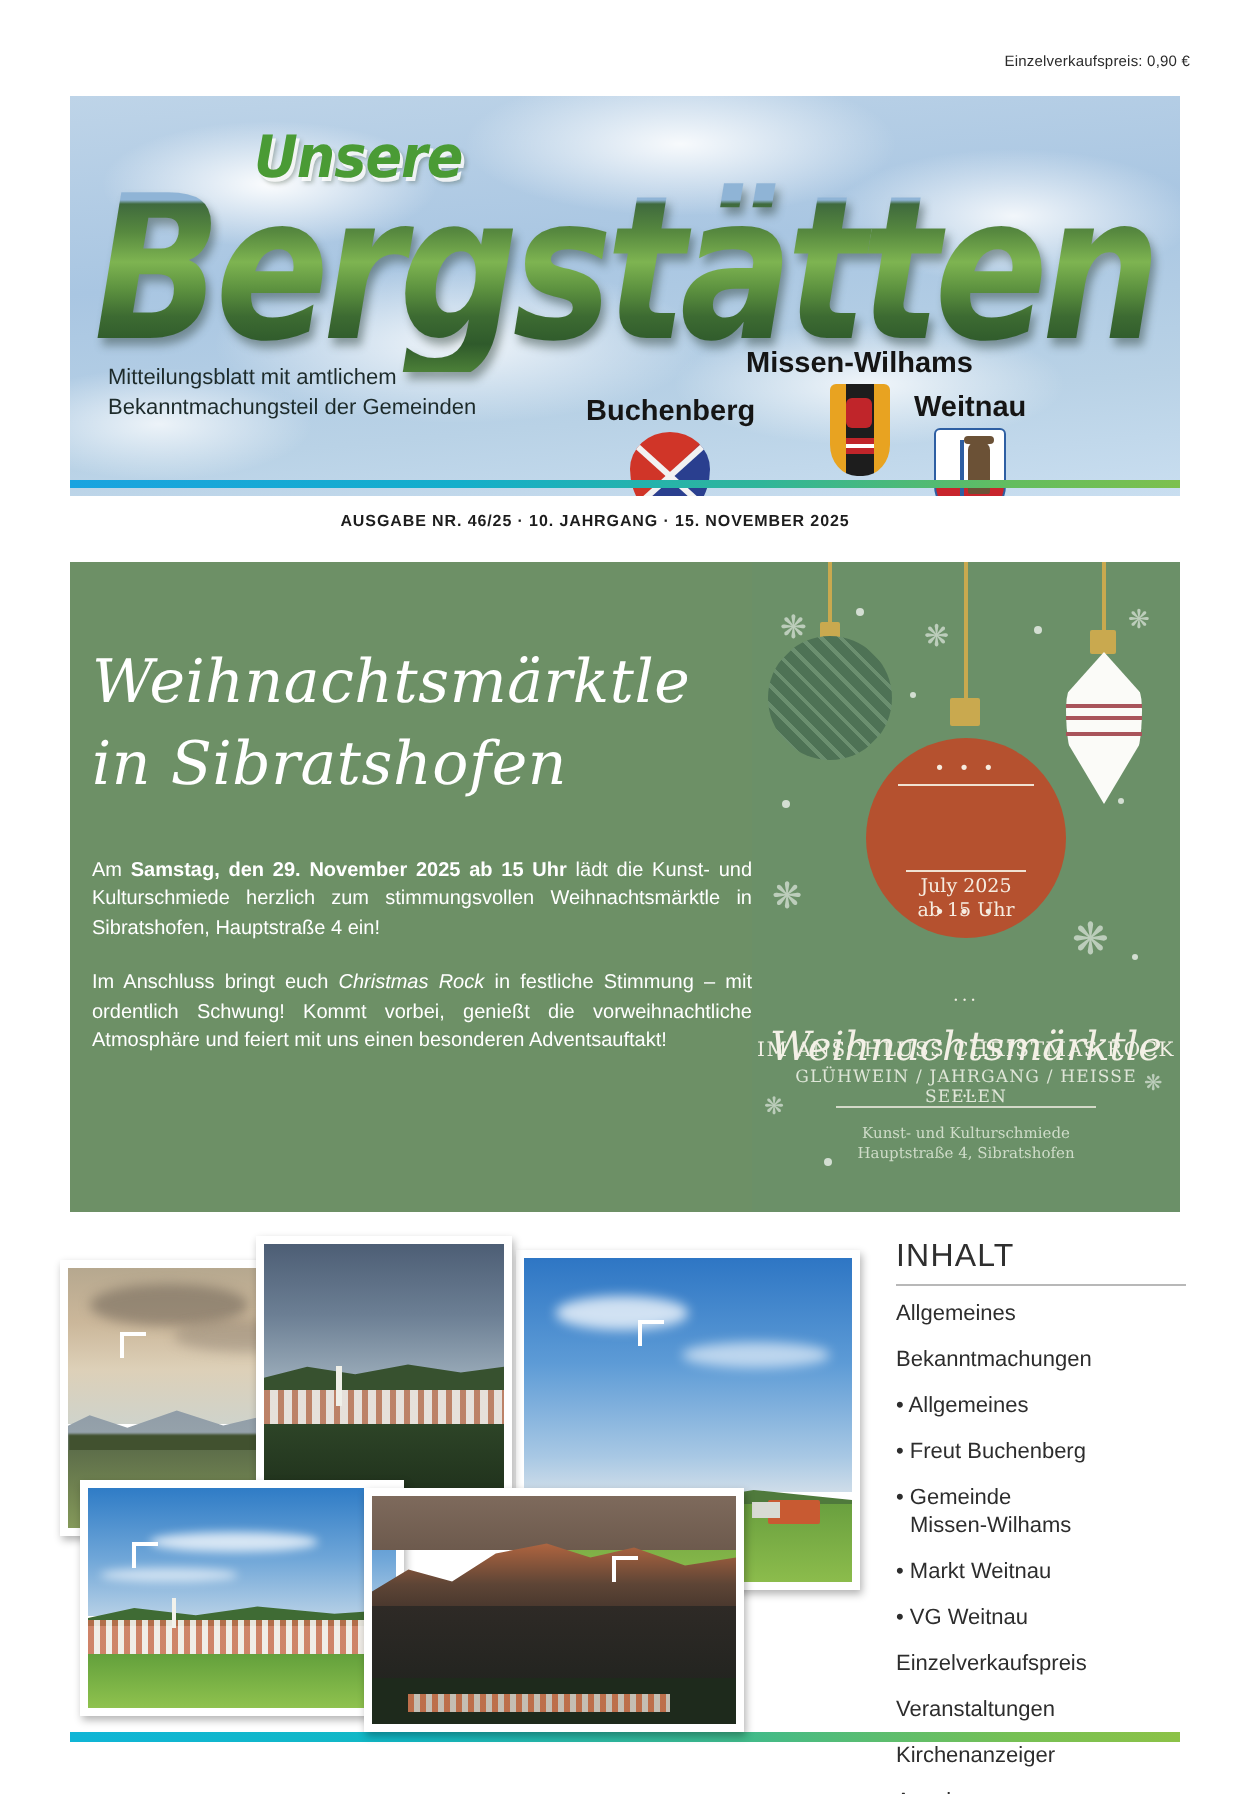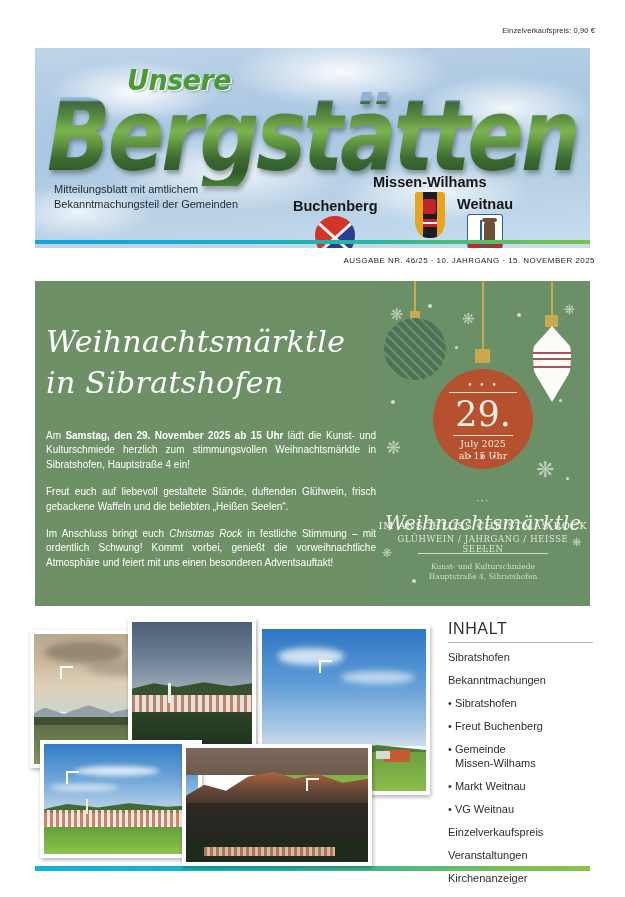--- a/index.html
+++ b/index.html
@@ -193,25 +193,25 @@
     left: 35px; top: 866px;
     width: 555px; height: 5px;
     background: linear-gradient(to right, #0fb5d6 0%, #11b8c4 30%, #3fba8c 60%, #76c055 85%, #8cc247 100%);
   }
 
   
   .issue-line {
     position: absolute;
     left: 0; top: 256px;
     width: 595px;
-    text-align: right;
+    text-align: center;
     font-size: 8px;
     letter-spacing: 0.45px;
     color: #1d1d1d;
-    font-weight: normal;
+    font-weight: bold;
   }
 
   
   .feature {
     position: absolute;
     left: 35px; top: 281px;
     width: 555px; height: 325px;
     background: #6d9066;
     overflow: hidden;
   }
@@ -474,21 +474,20 @@
 
 <div class="feature">
 
   <div class="feature-headline">
     <span>Weihnachtsmärktle</span><br>
     <span>in Sibratshofen</span>
   </div>
 
   <div class="feature-body">
     <p><span>Am </span><b>Samstag, den 29. November 2025 ab 15 Uhr</b><span> lädt die Kunst- und Kulturschmiede herzlich zum stimmungsvollen Weihnachtsmärktle in Sibratshofen, Hauptstraße 4 ein!</span></p>
-    <p>Freut euch auf liebevoll gestaltete Stände, duftenden Glühwein, frisch gebackene Waffeln und die beliebten „Heißen Seelen“.</p>
     <p><span>Im Anschluss bringt euch </span><i>Christmas Rock</i><span> in festliche Stimmung – mit ordentlich Schwung! Kommt vorbei, genießt die vorweihnachtliche Atmosphäre und feiert mit uns einen besonderen Adventsauftakt!</span></p>
   </div>
 
   <div class="art">
     <span class="snowflake" style="left:14px;  top:26px;  font-size:16px;">❋</span>
     <span class="snowflake" style="left:86px;  top:30px;  font-size:15px;">❋</span>
     <span class="snowflake" style="left:188px; top:22px;  font-size:13px;">❋</span>
     <span class="snowflake" style="left:10px;  top:158px; font-size:18px;">❋</span>
     <span class="snowflake" style="left:160px; top:178px; font-size:22px;">❋</span>
     <span class="snowflake" style="left:6px;   top:266px; font-size:12px;">❋</span>
@@ -504,21 +503,20 @@
 
     <span class="hanger" style="left:38px;  top:0;  height:34px;"></span>
     <span class="cap" style="left:34px;  top:30px; width:10px; height:9px;"></span>
     <div class="orn-green"></div>
 
     <span class="hanger" style="left:106px; top:0;  height:72px;"></span>
     <span class="cap" style="left:99px;  top:68px; width:15px; height:14px;"></span>
     <div class="orn-red">
       <div class="dots-top">• • •</div>
       <div class="line-t"></div>
-      <div class="daynum">29.</div>
       <div class="line-b"></div>
       <div class="monthtxt">
         <span>July 2025</span><br>
         <span>ab 15 Uhr</span>
       </div>
       <div class="dots-bot">• • •</div>
     </div>
 
     <span class="hanger" style="left:175px; top:0;  height:38px;"></span>
     <span class="cap" style="left:169px; top:34px; width:13px; height:12px;"></span>
@@ -588,23 +586,23 @@
     <span class="valley"></span>
       <span class="lights"></span>
     <span class="bracket" style="left:120px; top:30px;"></span>
   </div>
 </div>
 
 <div class="inhalt">
   <div class="inhalt-title">INHALT</div>
   <div class="inhalt-rule"></div>
   <div id="contents-list">
-      <div class="inhalt-item">Sibratshofen</div>
+      <div class="inhalt-item">Allgemeines</div>
       <div class="inhalt-item">Bekanntmachungen</div>
-      <div class="inhalt-item sub">• Sibratshofen</div>
+      <div class="inhalt-item sub">• Allgemeines</div>
       <div class="inhalt-item sub">• Freut Buchenberg</div>
       <div class="inhalt-item sub">• Gemeinde<span class="sub2">Missen-Wilhams</span></div>
       <div class="inhalt-item sub">• Markt Weitnau</div>
       <div class="inhalt-item sub">• VG Weitnau</div>
       <div class="inhalt-item">Einzelverkaufspreis</div>
       <div class="inhalt-item">Veranstaltungen</div>
       <div class="inhalt-item">Kirchenanzeiger</div>
       <div class="inhalt-item">Anzeigen</div>
     </div>
 </div>

